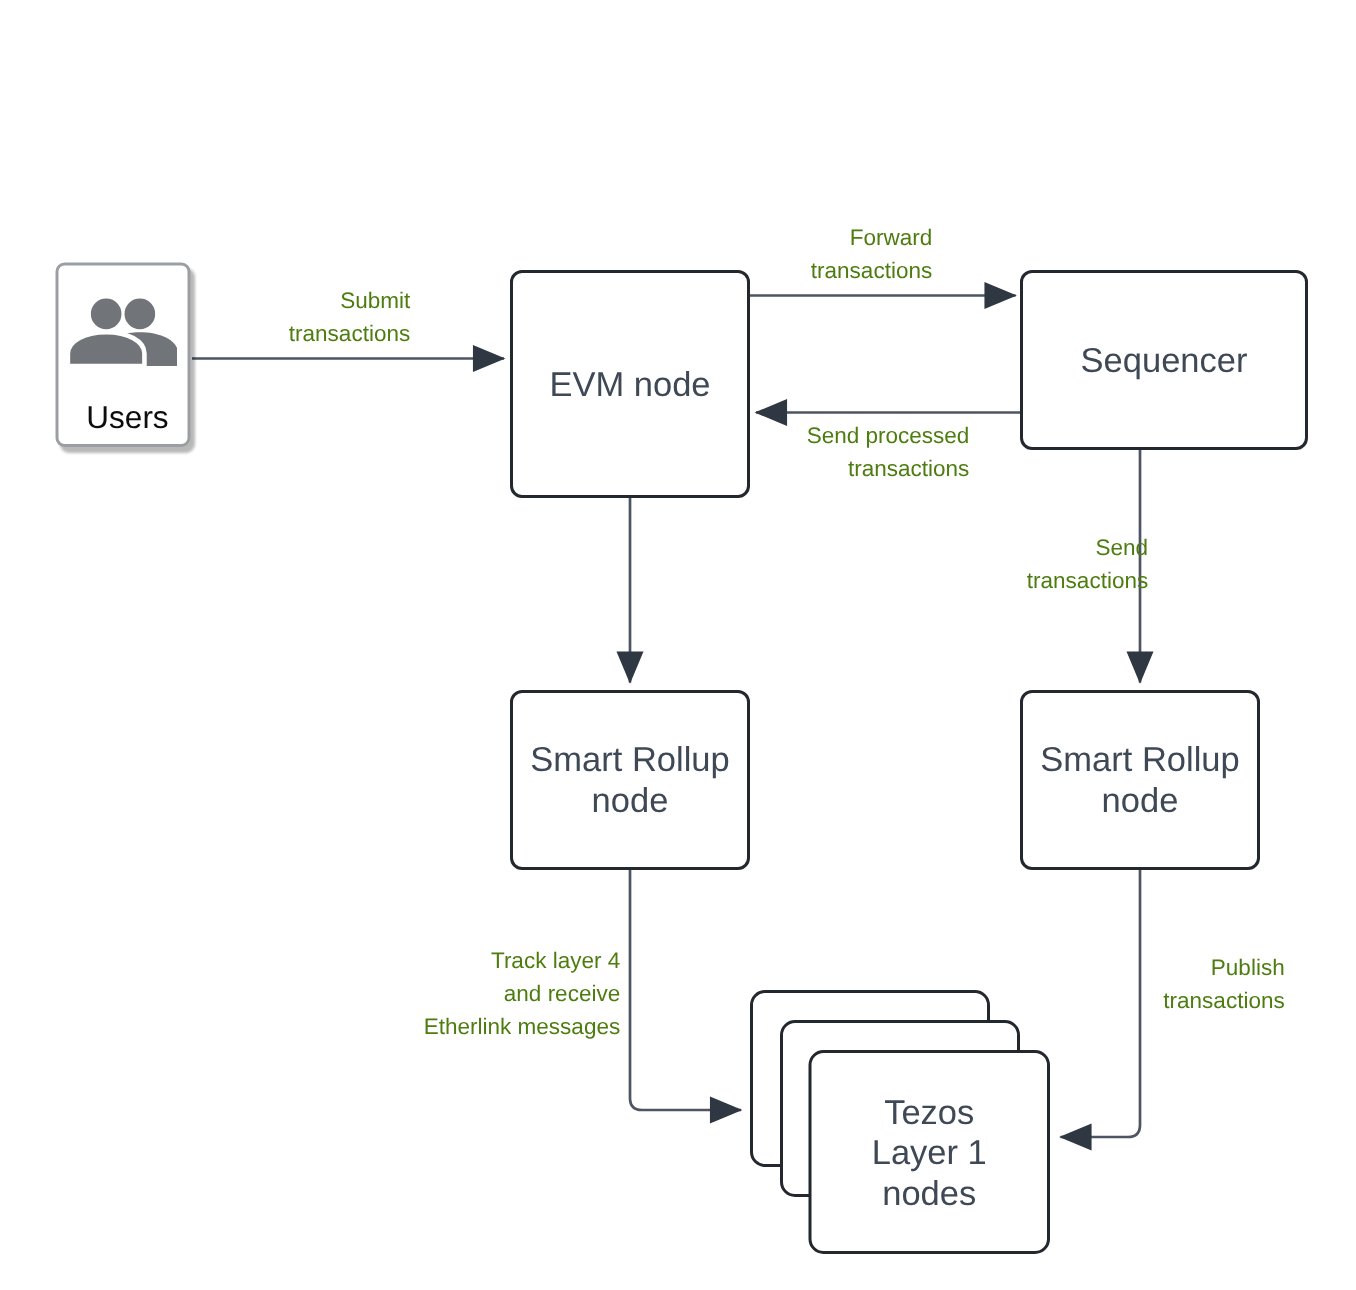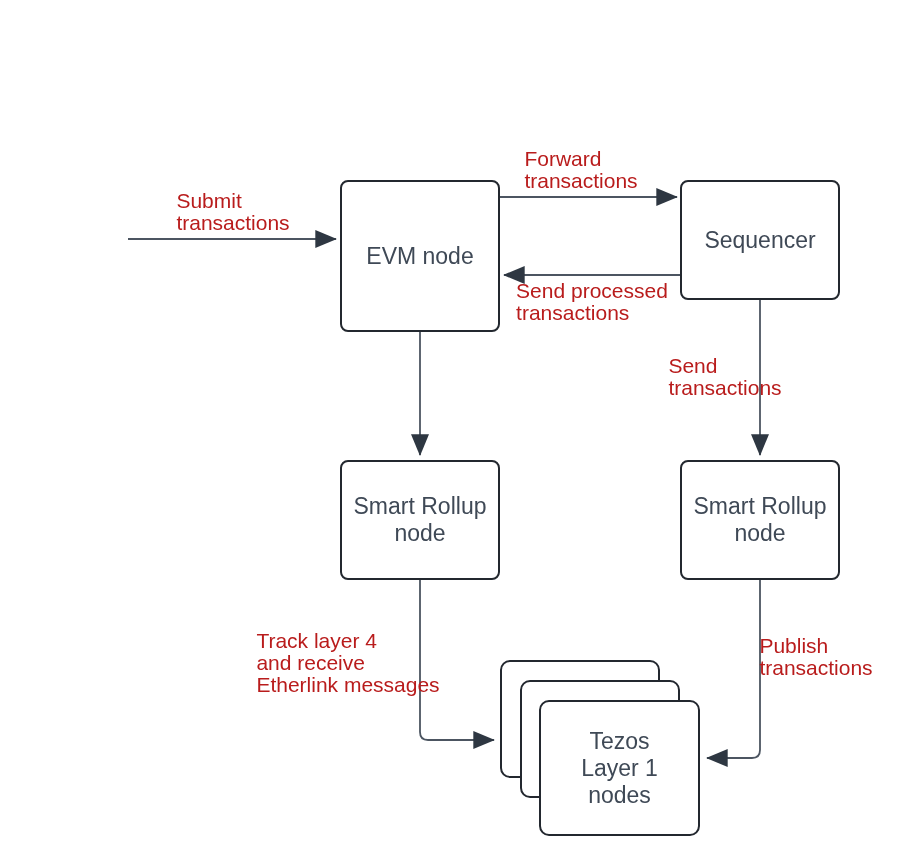--- a/index.html
+++ b/index.html
@@ -18,21 +18,21 @@
     border:2px solid #23282f;
     border-radius:8px;
     display:flex;align-items:center;justify-content:center;
     text-align:center;
     color:#3f4956;
     font-size:23px;
     line-height:27px;
     white-space:pre-line;
   }
   .node-evm{left:340px;top:180px;width:160px;height:152px;}
-  .node-sequencer{left:680px;top:180px;width:160px;height:120px;}
+  .node-sequencer{left:680px;top:180px;width:192px;height:120px;}
   .node-rollup-left{left:340px;top:460px;width:160px;height:120px;}
   .node-rollup-right{left:680px;top:460px;width:160px;height:120px;}
   .tezos-back{left:500px;top:660px;width:160px;height:118px;border-radius:10px;}
   .tezos-mid{left:520px;top:680px;width:160px;height:118px;border-radius:10px;}
   .tezos-front{left:539px;top:700px;width:161px;height:136px;border-radius:10px;}
   .node-users{
     left:37px;top:175px;width:90px;height:123px;
     border:2px solid #9b9fa4;
     border-radius:6px;
     box-shadow:3px 4px 2px rgba(0,0,0,0.28);
@@ -44,23 +44,23 @@
   .users-label{
     color:#0d0d0d;
     font-size:21px;
     line-height:22px;
     transform:translateX(3px);
     white-space:nowrap;
   }
   .edge-label{
     position:absolute;
     transform:translateX(-50%);
-    text-align:left;
-    color:#b91c1c;
-    font-size:21px;
+    text-align:right;
+    color:#4d7c0f;
+    font-size:15px;
     line-height:22px;
     white-space:pre-line;
   }
   .lbl-submit{left:233px;top:190px;}
   .lbl-forward{left:581px;top:148px;}
   .lbl-send-processed{left:592px;top:280px;}
   .lbl-verify{left:309px;top:325px;}
   .lbl-send{left:705px;top:355px;margin-left:20px;}
   .lbl-track{left:348px;top:630px;}
   .lbl-publish{left:816px;top:635px;}
@@ -80,20 +80,29 @@
       <path d="M128,239 L336,239" marker-end="url(#arrowhead)"></path>
       <path d="M500,197 L677,197" marker-end="url(#arrowhead)"></path>
       <path d="M680,275 L504,275" marker-end="url(#arrowhead)"></path>
       <path d="M420,300 L420,455" marker-end="url(#arrowhead)"></path>
       <path d="M760,300 L760,455" marker-end="url(#arrowhead)"></path>
       <path d="M420,580 L420,732 Q420,740 428,740 L494,740" marker-end="url(#arrowhead)"></path>
       <path d="M760,580 L760,750 Q760,758 752,758 L707,758" marker-end="url(#arrowhead)"></path>
     </g>
   </svg>
 
+  <div class="node node-users">
+    <svg width="72" height="49" viewBox="0 0 70 48" xmlns="http://www.w3.org/2000/svg">
+      <circle cx="46" cy="13" r="10" fill="#717478"></circle>
+      <path d="M21,47 v-8 c0,-8.5 11,-14 25,-14 s25,5.5 25,14 v8 z" fill="#717478"></path>
+      <path d="M-1,47 v-8 c0,-8.5 11,-14 25,-14 s25,5.5 25,14 v8 z" fill="#717478" stroke="#ffffff" stroke-width="3"></path>
+      <circle cx="24" cy="13" r="10" fill="#717478"></circle>
+    </svg>
+    <div class="users-label">Users</div>
+  </div>
 
   <div class="node node-evm">EVM node</div>
 
   <div class="node node-sequencer">Sequencer</div>
 
   <div class="node node-rollup-left">Smart Rollup
 node</div>
 
   <div class="node node-rollup-right">Smart Rollup
 node</div>

